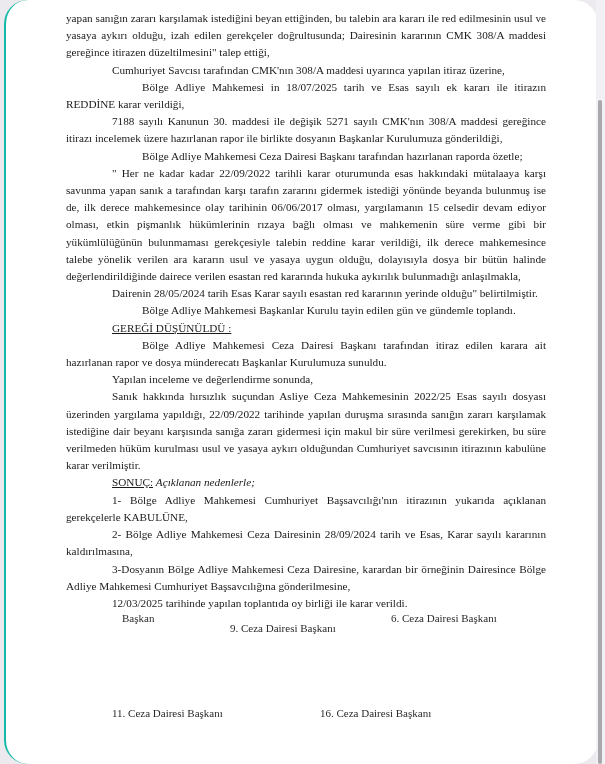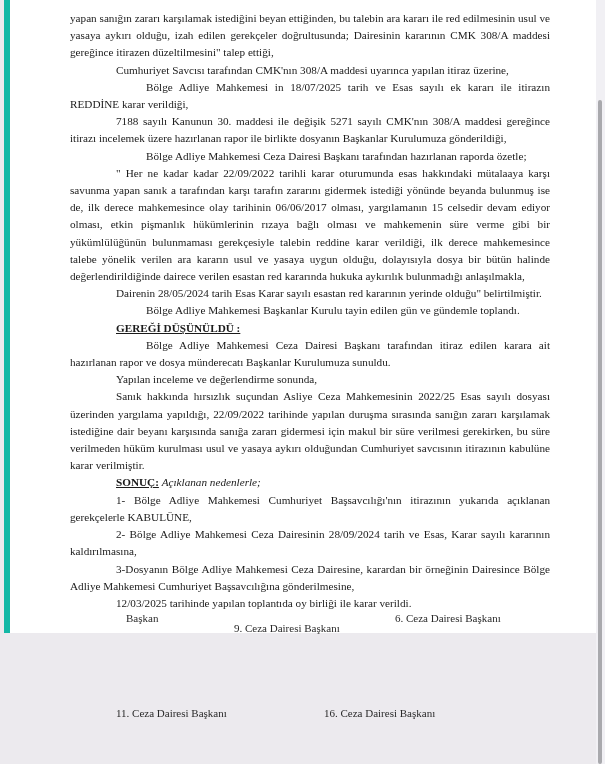--- a/index.html
+++ b/index.html
@@ -4,40 +4,41 @@
 <style>
   html, body { margin:0; padding:0; }
   body {
     width:605px; height:764px; overflow:hidden;
     background:#eceaee;
     font-family:"Liberation Serif", "DejaVu Serif", serif;
     color:#1a1a1a;
     position:relative;
   }
   .page {
-    position:absolute; left:4px; top:0; width:592px; height:633px;
+    position:absolute; left:4px; top:0; width:592px; height:764px;
     background:#ffffff;
-    border-left:6px solid #14b8a6;
+    border-left:2px solid #14b8a6;
+    border-radius:24px;
   }
   .scrollbar-track {
     position:absolute; right:0; top:0; width:9px; height:764px;
     background:#f1f0f4;
   }
   .scrollbar-thumb {
     position:absolute; right:3px; top:100px; width:4px; height:664px;
     background:#a9a9ad; border-radius:2px;
   }
   .content {
     position:absolute; left:60px; top:10px; width:480px;
     font-size:11.2px; line-height:17.2px;
   }
   .content p { margin:0; text-align:justify; }
   .ind { text-indent:46px; }
   .ind2 { text-indent:76px; }
-  .bold { font-weight:bold; }
+  .bold { font-weight:normal; }
   .u { text-decoration:underline; }
   .it { font-style:italic; }
   .sig {
     position:absolute; font-size:11px; color:#2a2a2a;
   }
 </style>
 </head>
 <body>
 
 <div class="page">

